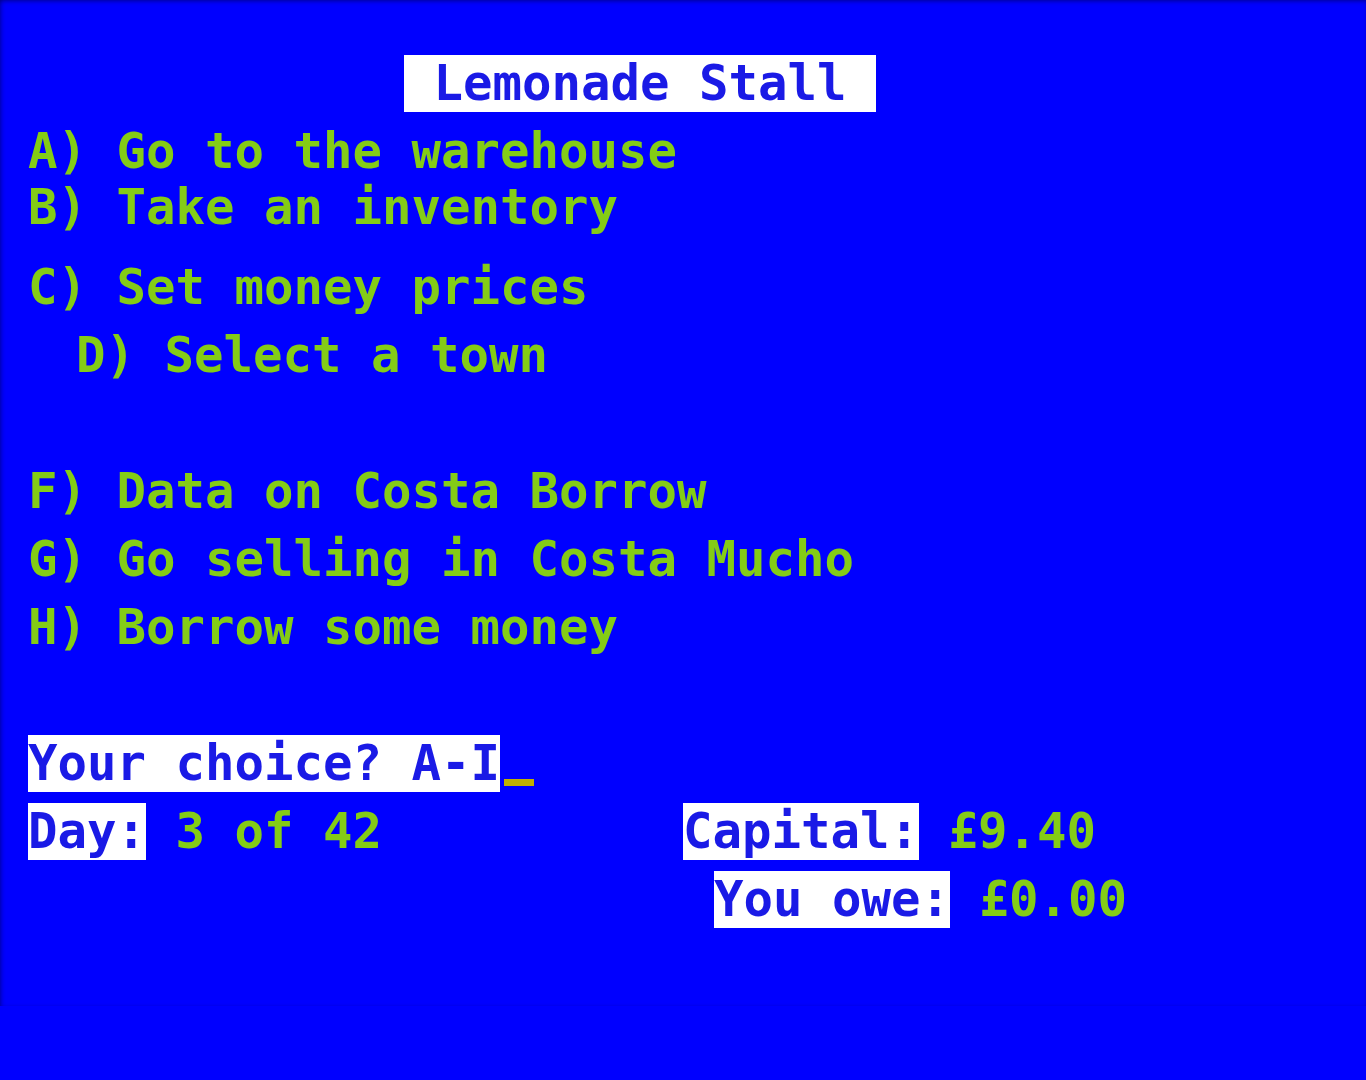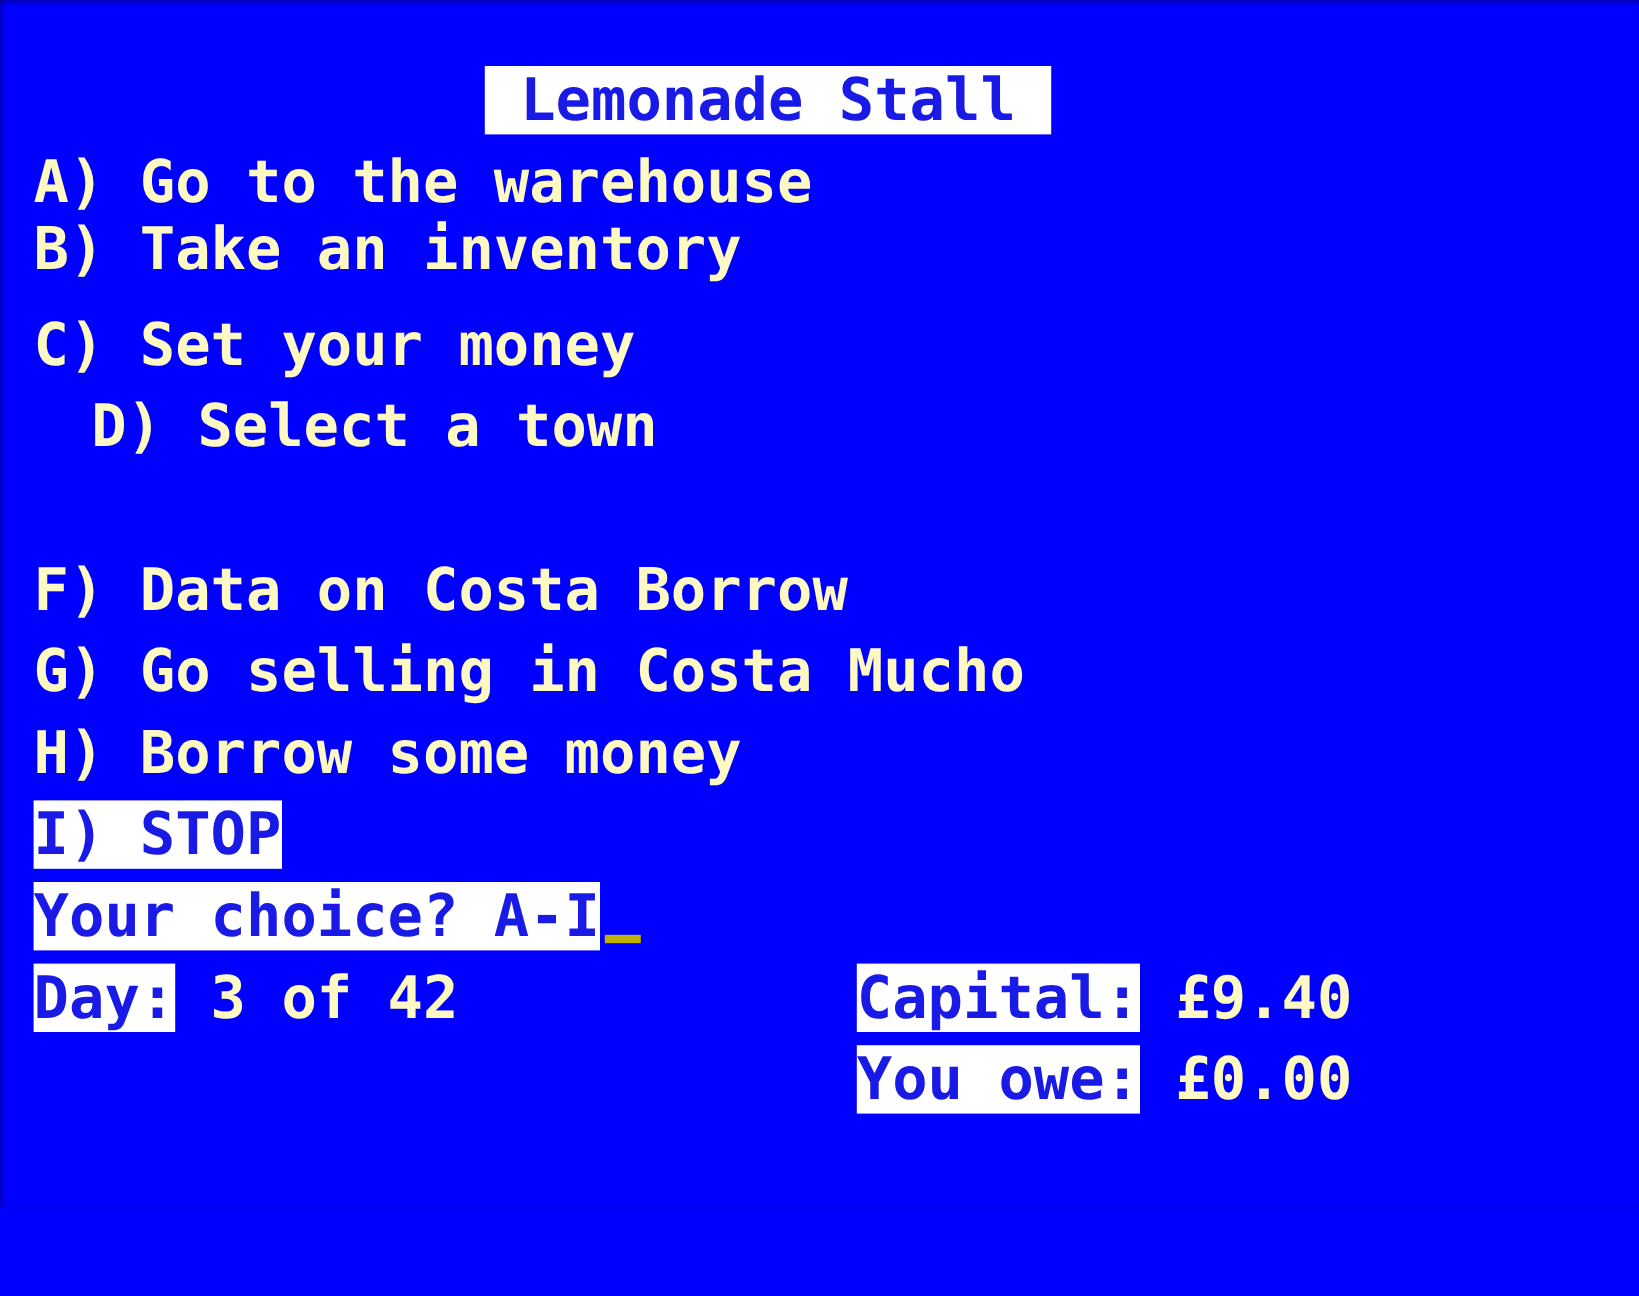--- a/index.html
+++ b/index.html
@@ -35,42 +35,42 @@
     white-space: pre;
     font-size: 49px;
     line-height: 56px;
     letter-spacing: 0px;
     font-weight: 700;
     color: #ffffff;
     height: 56px;
   }
 
   
-  .norm { color: #fef9c3; background: transparent; }
+  .norm { color: #84cc16; background: transparent; }
 
   
   .inv {
     color: #1a1ae6;
     background: #ffffff;
   }
 
   
   .r-title  { top: 56px;  left: 404px; }
   .r-a      { top: 124px; left: 28px; }
   .r-b      { top: 180px; left: 28px; }
   .r-c      { top: 260px; left: 28px; }
   .r-d      { top: 328px; left: 28px; margin-left: 48px; }
   .r-e      { top: 396px; left: 28px; }
   .r-f      { top: 464px; left: 28px; }
   .r-g      { top: 532px; left: 28px; }
   .r-h      { top: 600px; left: 28px; }
   .r-i      { top: 668px; left: 28px; }
   .r-prompt { top: 736px; left: 28px; }
   .r-day    { top: 804px; left: 28px; }
-  .r-cap    { top: 804px; left: 714px; }
+  .r-cap    { top: 804px; left: 683px; }
   .r-owe    { top: 872px; left: 714px; }
 
   
   .cursor {
     display: inline-block;
     width: 30px;
     height: 7px;
     background: #c0b000;
     vertical-align: -6px;
     margin-left: 4px;
@@ -82,32 +82,31 @@
 <body>
 
 <div class="screen">
 
   <div class="row r-title"><span class="seg inv"> Lemonade Stall </span></div>
 
   <div class="row r-a"><span class="seg norm">A) Go to the warehouse</span></div>
 
   <div class="row r-b"><span class="seg norm">B) Take an inventory</span></div>
 
-  <div class="row r-c"><span class="seg norm">C) Set your money</span></div>
+  <div class="row r-c"><span class="seg norm">C) Set money prices</span></div>
 
   <div class="row r-d"><span class="seg norm">D) Select a town</span></div>
 
 
   <div class="row r-f"><span class="seg norm">F) Data on Costa Borrow</span></div>
 
   <div class="row r-g"><span class="seg norm">G) Go selling in Costa Mucho</span></div>
 
   <div class="row r-h"><span class="seg norm">H) Borrow some money</span></div>
 
-  <div class="row r-i"><span class="seg inv">I) STOP</span></div>
 
   <div class="row r-prompt"><span class="seg inv">Your choice? A-I</span><span class="seg norm"></span><span class="cursor"></span></div>
 
   <div class="row r-day"><span class="seg inv">Day:</span><span class="seg norm"> 3 of 42</span></div>
 
   <div class="row r-cap"><span class="seg inv">Capital:</span><span class="seg norm"> £9.40</span></div>
 
   <div class="row r-owe"><span class="seg inv">You owe:</span><span class="seg norm"> £0.00</span></div>
 
   <div class="crt-edge"></div>

